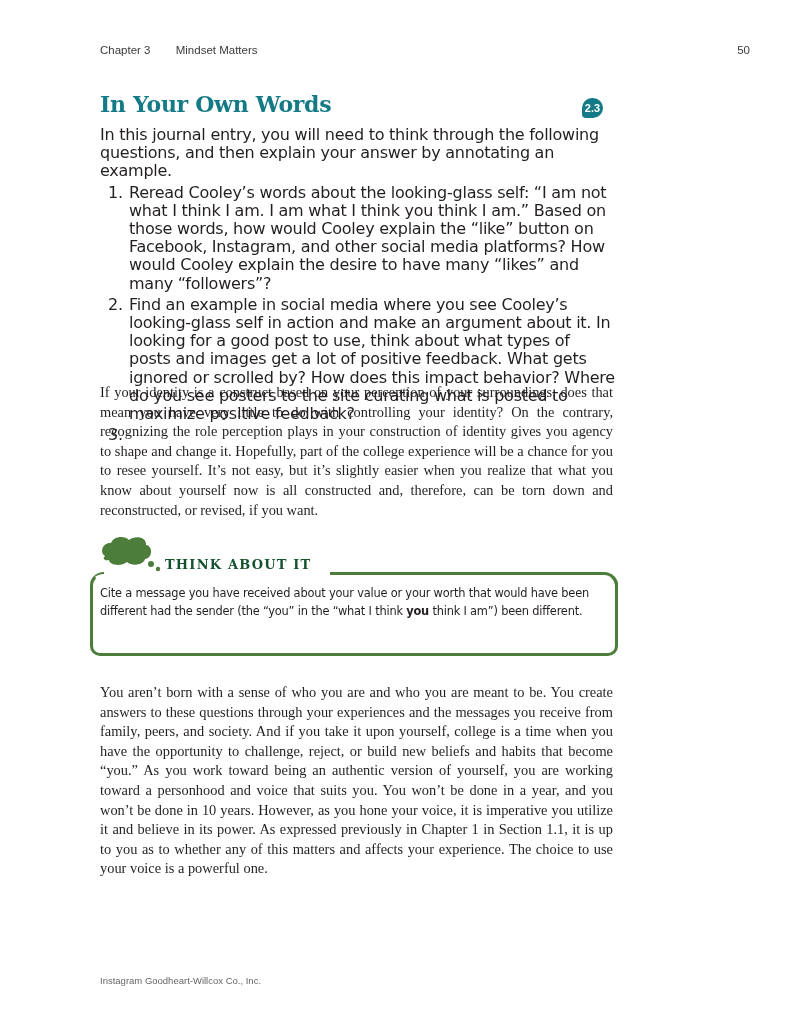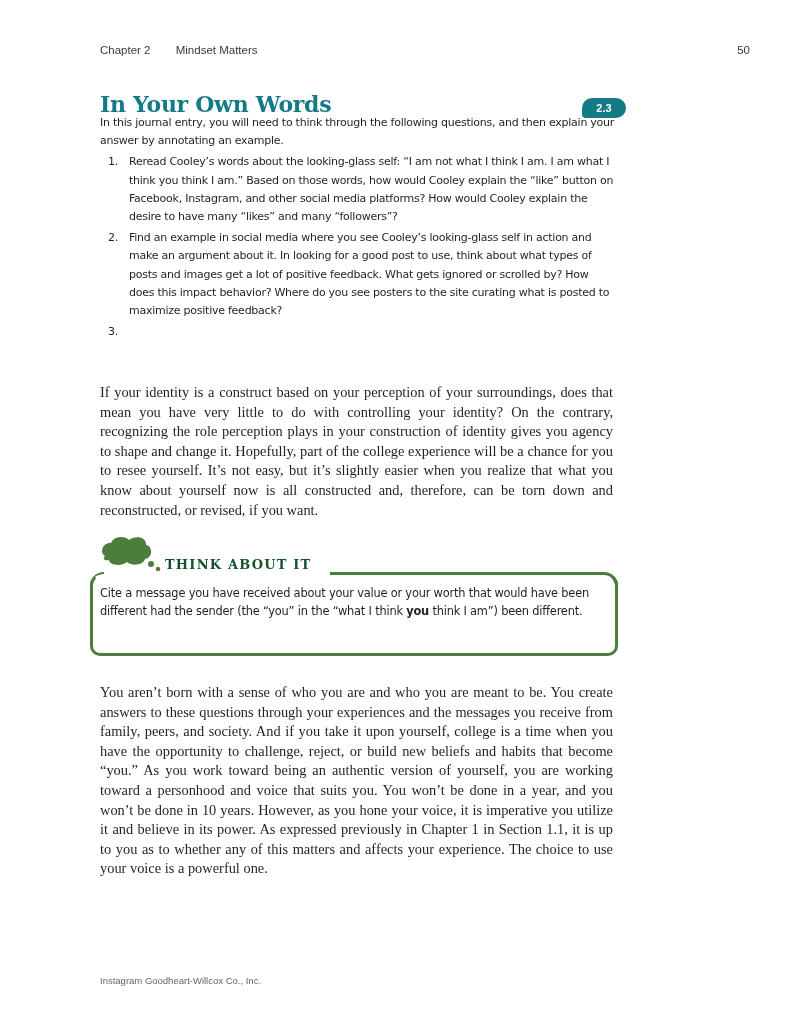--- a/index.html
+++ b/index.html
@@ -9,28 +9,28 @@
     font-family: "Liberation Sans", sans-serif; font-size: 11.5px; color: #3a3a3a;
     display: flex; justify-content: space-between;
   }
   .running-head .chap { margin-right: 22px; }
   .section-title {
     position: absolute; top: 91px; left: 100px;
     font-family: "DejaVu Serif", serif; font-weight: bold; font-size: 22px;
     color: #137a86; letter-spacing: -0.3px;
   }
   .section-badge {
-    position: absolute; top: 98px; left: 582px; width: 44px; height: 20px;
+    position: absolute; top: 98px; left: 582px; width: 21px; height: 20px;
     background: #137a86; color: #fff; border-radius: 10px 10px 10px 4px;
     font-family: "Liberation Sans", sans-serif; font-weight: bold; font-size: 11px;
     display: flex; align-items: center; justify-content: center;
   }
   .intro {
-    position: absolute; top: 114px; left: 100px; width: 515px;
-    font-family: "DejaVu Sans", sans-serif; font-size: 11px; line-height: 18.2px;
+    position: absolute; top: 126px; left: 100px; width: 515px;
+    font-family: "DejaVu Sans", sans-serif; font-size: 16px; line-height: 18.2px;
     color: #231f20; letter-spacing: -0.25px;
   }
   .intro p { margin: 0; }
   .intro ol { margin: 0; padding: 0; list-style: none; }
   .intro li { position: relative; padding-left: 21px; margin-left: 8px; margin-top: 3px; }
   .intro li .num { position: absolute; left: 0; top: 0; }
   .body-para {
     position: absolute; left: 100px; width: 513px;
     font-family: "Liberation Serif", serif; font-size: 14.4px; line-height: 19.6px;
     text-align: justify; color: #231f20; hyphens: manual;
@@ -66,21 +66,21 @@
   .footer {
     position: absolute; top: 975px; left: 100px;
     font-family: "Liberation Sans", sans-serif; font-size: 9.5px; color: #666;
   }
 </style>
 </head>
 <body>
 
 <div class="running-head">
   <div>
-    <span class="chap">Chapter 2</span>
+    <span class="chap">Chapter 3</span>
     <span>Mindset Matters</span>
   </div>
   <span>50</span>
 </div>
 
 <div class="section-title">In Your Own Words</div>
 <div class="section-badge">2.3</div>
 
 <div class="intro">
   <p>In this journal entry, you will need to think through the following questions, and then explain your answer by annotating an example.</p>

